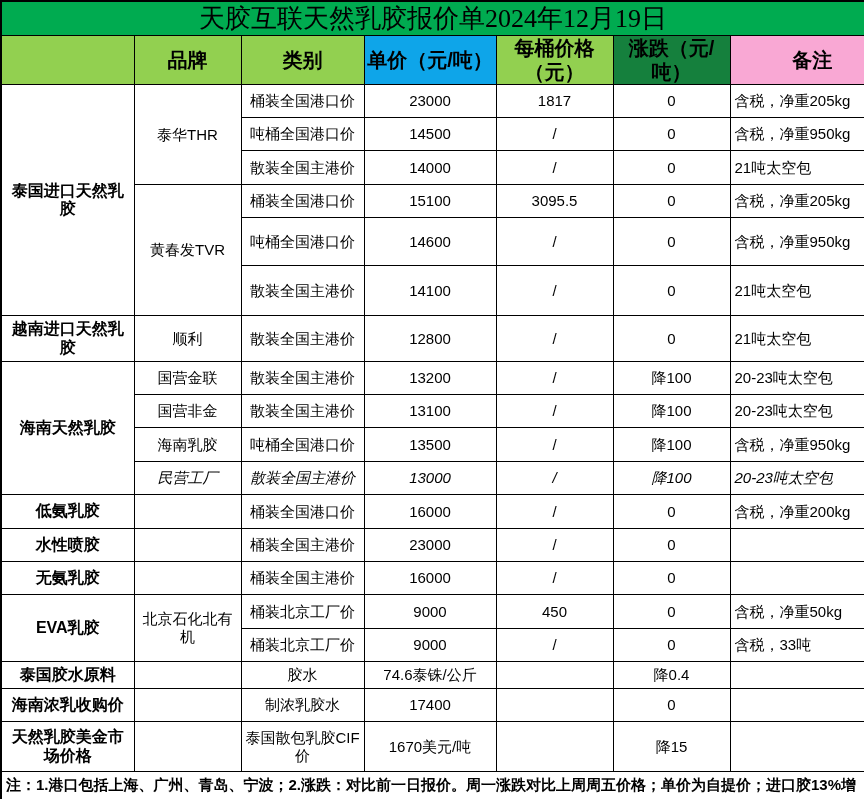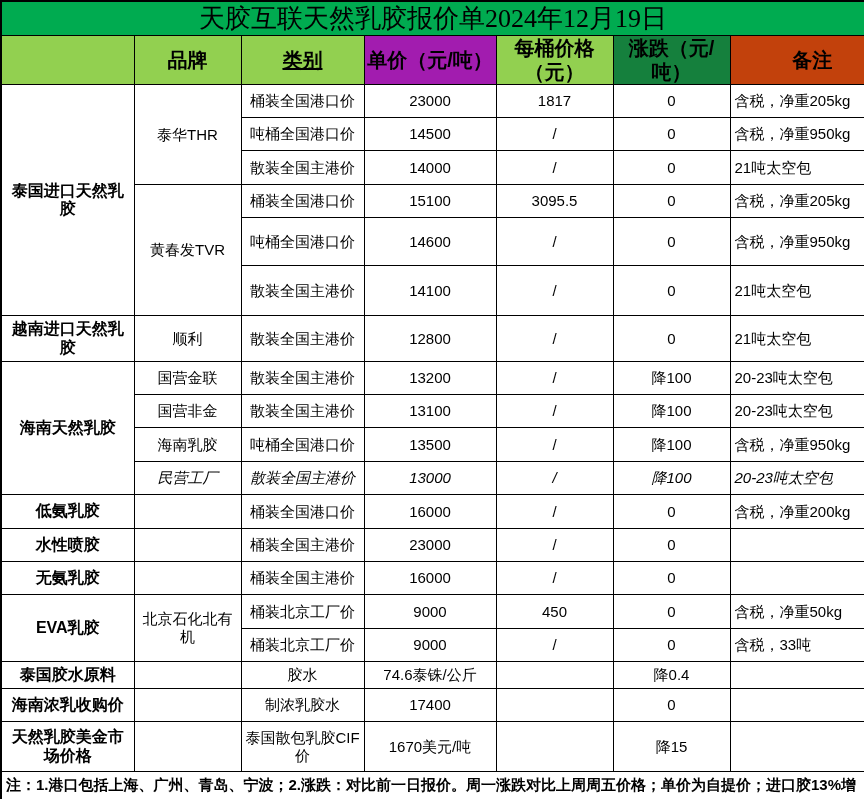--- a/index.html
+++ b/index.html
@@ -32,25 +32,25 @@
         <col class="c6">
         <col class="c7">
     </colgroup>
     <thead>
       <tr class="title-row">
         <td colspan="7" style="background: rgb(0, 171, 80);">天胶互联天然乳胶报价单2024年12月19日</td>
       </tr>
       <tr class="header-row" id="header-row">
           <th style="background: rgb(146, 208, 80);"></th>
           <th style="background: rgb(146, 208, 80);">品牌</th>
-          <th style="background: rgb(146, 208, 80); text-decoration: underline;">类别</th>
-          <th style="background: #a21caf;">单价（元/吨）</th>
+          <th style="background: rgb(146, 208, 80);">类别</th>
+          <th style="background: #0ea5e9;">单价（元/吨）</th>
           <th style="background: rgb(146, 208, 80);">每桶价格（元）</th>
           <th style="background: #15803d;">涨跌（元/吨）</th>
-          <th style="background: #c2410c; padding-left: 32px;">备注</th>
+          <th style="background: #f9a8d4; padding-left: 32px;">备注</th>
         </tr>
     </thead>
     <tbody id="table-body">
         <tr style="height: 33px;">
           <td rowspan="6" class="group">泰国进口天然乳胶</td>
           <td rowspan="3">泰华THR</td>
           <td>桶装全国港口价</td>
           <td>23000</td>
           <td>1817</td>
           <td>0</td>

